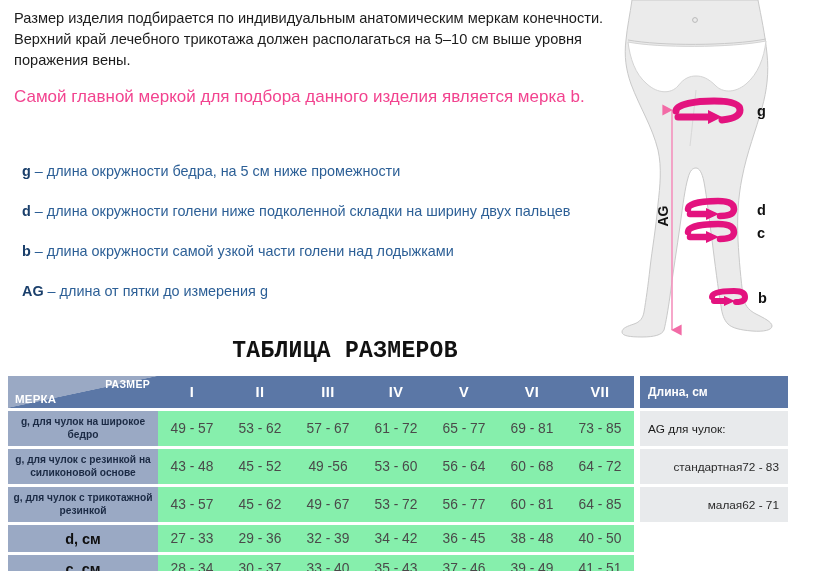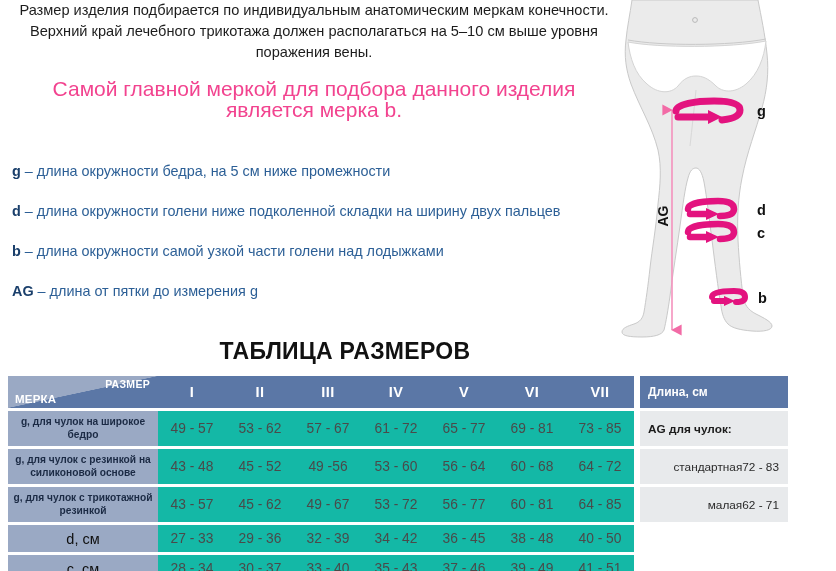--- a/index.html
+++ b/index.html
@@ -12,41 +12,40 @@
     height: 571px;
     position: relative;
     font-family: "Liberation Sans", sans-serif;
     overflow: hidden;
   }
 
   
   #intro-block {
     position: absolute;
     left: 14px;
-    top: 0;
+    top: 8px;
     width: 600px;
-    text-align: center;
   }
   .para {
     font-size: 14.6px;
     line-height: 21px;
     color: #1c1c1c;
     margin: 0 0 15px 0;
   }
   .para-highlight {
-    font-size: 21px;
+    font-size: 17px;
     line-height: 21px;
     color: #f2438f;
     margin: 5px 0 12px 0;
   }
 
   
   #legend-list {
     position: absolute;
-    left: 12px;
+    left: 22px;
     top: 162px;
     width: 610px;
   }
   .legend-row {
     font-size: 14.4px;
     line-height: 18px;
     color: #2c5f96;
     margin-bottom: 22px;
     white-space: nowrap;
   }
@@ -60,20 +59,21 @@
   #table-title {
     position: absolute;
     left: 0;
     top: 338px;
     width: 690px;
     text-align: center;
     font-size: 23px;
     font-weight: bold;
     letter-spacing: 0.3px;
     color: #111111;
+    font-family: Liberation Mono, monospace;
   }
 
   
   #anatomy-figure {
     position: absolute;
     left: 600px;
     top: 0px;
     width: 236px;
     height: 340px;
   }
@@ -150,39 +150,39 @@
     font-weight: bold;
     text-align: center;
     line-height: 12.5px;
     padding: 4px 5px !important;
     height: 27px;
   }
   .rowlabel-big {
     background: #9aa9c4;
     color: #0f0f0f;
     font-size: 14.5px;
-    font-weight: normal;
+    font-weight: bold;
     text-align: center;
     height: 27px;
   }
   .val {
-    background: #14b8a6;
+    background: #86efac;
     color: #4a4a4a;
     font-size: 13.8px;
     text-align: center;
     height: 27px;
   }
   .side-cell {
     background: #e8eaec;
     font-size: 11.8px;
     color: #2b2b2b;
     height: 27px;
     padding-left: 8px !important;
   }
-  .side-cell.bold-label { font-weight: bold; color: #1b1b1b; }
+  .side-cell.bold-label { font-weight: normal; color: #1b1b1b; }
   .side-inner {
     display: flex;
     justify-content: flex-end;
     padding-right: 9px;
   }
   .side-empty { background: transparent; }
 </style>
 </head>
 <body>
 

